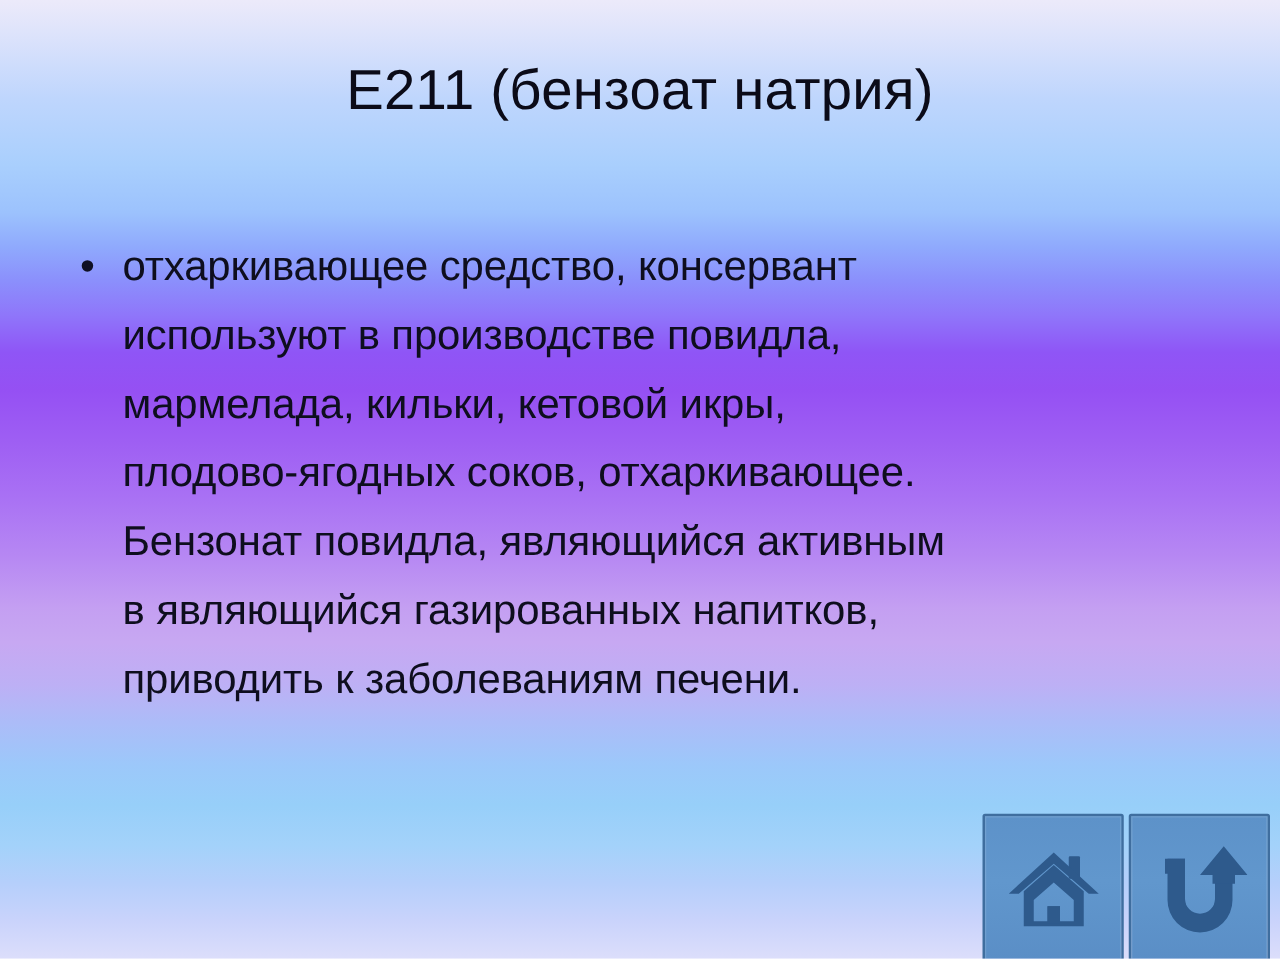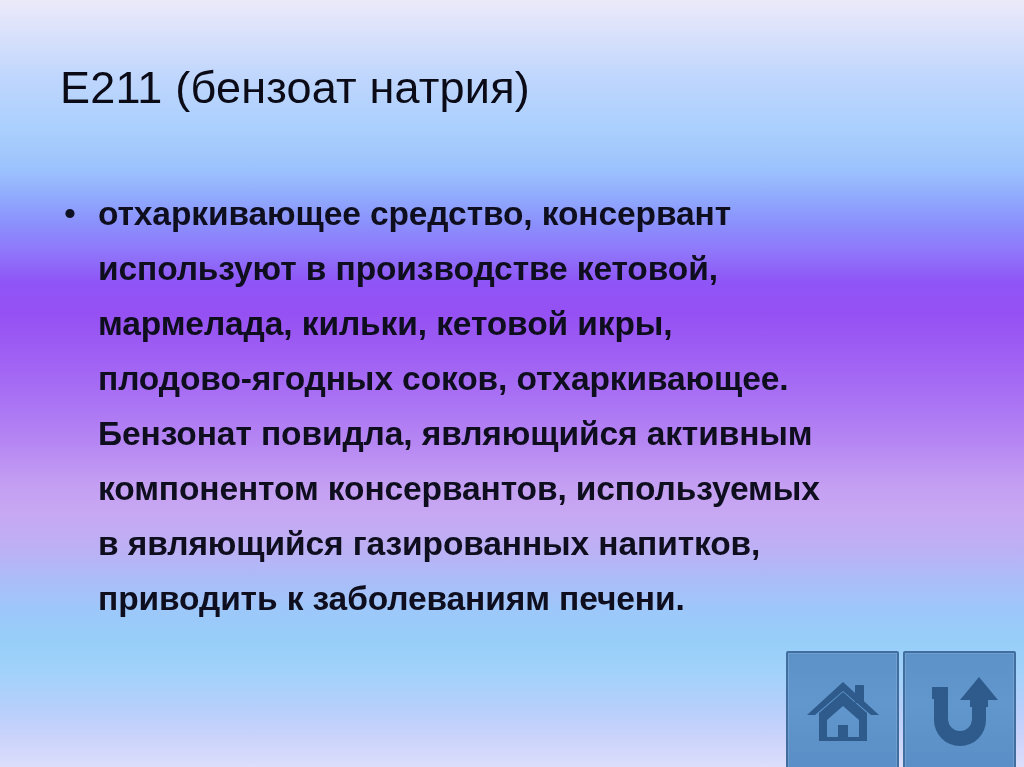--- a/index.html
+++ b/index.html
@@ -48,23 +48,24 @@
         #a3d2fa   676px,
         #b5cffb   706px,
         #c9d3fb   736px,
         #dcdefb   767px
       );
   }
 
   
   #title {
     position:absolute;
-    top:62px;
+    top:46px;
     left:60px;
     width:904px;
+    text-align:center;
     font-size:45px;
     line-height:1.15;
     font-weight:400;
     color:#0b0b18;
     letter-spacing:0.2px;
     white-space:nowrap;
   }
 
   
   #body-block {
@@ -90,21 +91,21 @@
   }
 
   .bullet-text {
     flex:1 1 auto;
     font-size:33.5px;
     line-height:55px;
     color:#0e0e1e;
     letter-spacing:-0.1px;
   }
 
-  .bullet-text .ln { display:block; white-space:nowrap;font-weight:bold; }
+  .bullet-text .ln { display:block; white-space:nowrap; }
 
   
   #nav {
     position:absolute;
     left:786px;
     top:651px;
     width:234px;
     height:120px;
     display:flex;
     gap:4px;
@@ -132,25 +133,24 @@
 
 <div id="slide">
 
   <div id="title">E211 (бензоат натрия)</div>
 
   <div id="body-block">
     <div class="bullet-row">
       <span class="bullet-marker">•</span>
       <span class="bullet-text">
         <span class="ln">отхаркивающее средство, консервант</span>
-        <span class="ln">используют в производстве кетовой,</span>
+        <span class="ln">используют в производстве повидла,</span>
         <span class="ln">мармелада, кильки, кетовой икры,</span>
         <span class="ln">плодово-ягодных соков, отхаркивающее.</span>
         <span class="ln">Бензонат повидла, являющийся активным</span>
-        <span class="ln">компонентом консервантов, используемых</span>
         <span class="ln">в являющийся газированных напитков,</span>
         <span class="ln">приводить к заболеваниям печени.</span>
       </span>
     </div>
   </div>
 
   <div id="nav">
 
     <div class="nav-btn">
       <span>

